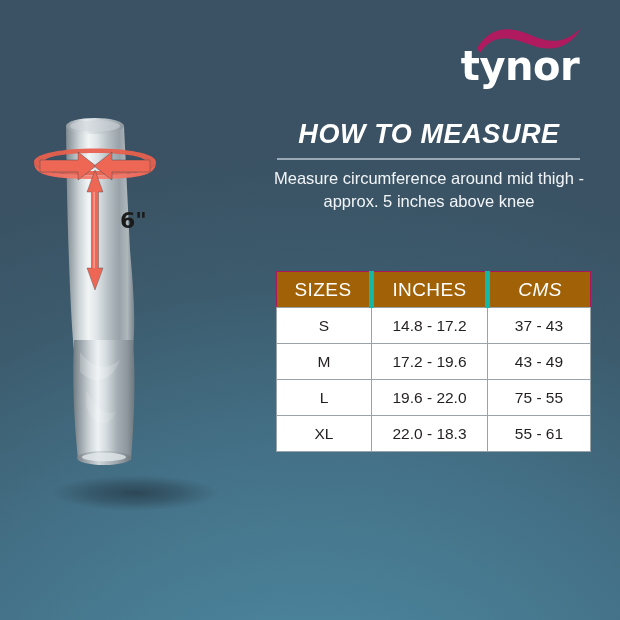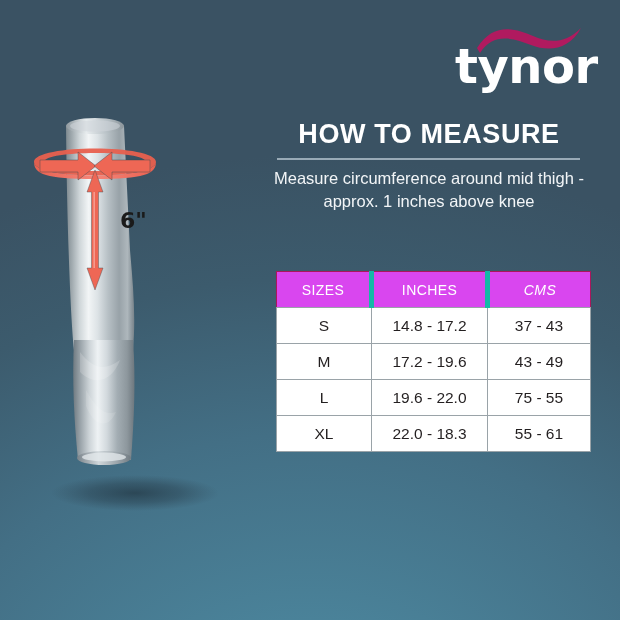--- a/index.html
+++ b/index.html
@@ -35,41 +35,42 @@
     left: 22px;
     top: 2px;
     width: 106px;
     height: 30px;
   }
   #logo-word {
     position: absolute;
     left: 0px;
     top: 22px;
     width: 130px;
-    text-align: left;
+    text-align: center;
     color: #ffffff;
-    font-size: 48px;
+    font-size: 40px;
     font-weight: bold;
     letter-spacing: -0.5px;
     line-height: 44px;
     font-family: "DejaVu Sans", sans-serif;
   }
 
   
   #title {
     position: absolute;
     left: 276px;
     top: 118px;
     width: 306px;
     text-align: center;
     color: #ffffff;
     font-size: 27px;
     font-weight: bold;
     letter-spacing: 0.6px;
     line-height: 32px;
+    font-style: italic;
   }
   #divider {
     position: absolute;
     left: 277px;
     top: 158px;
     width: 303px;
     height: 2px;
     background: #b9c8d1;
     opacity: 0.75;
   }
@@ -96,25 +97,25 @@
   }
   #size-table th,
   #size-table td {
     border: 1px solid #9aa3a8;
     text-align: center;
     font-size: 15.5px;
     height: 35px;
     padding: 0;
   }
   #size-table thead th {
-    background: #d946ef;
+    background: #a16207;
     color: #ffffff;
     font-weight: normal;
     letter-spacing: 0.4px;
-    font-size: 14px;
+    font-size: 19px;
     border-color: #a9175c;
     border-bottom-color: #9aa3a8;
   }
   #size-table thead th.sep {
     border-left: 5px solid #14b8a6;
   }
   #size-table tbody td {
     color: #231f20;
   }
   .col-size  { width: 92px; }
@@ -149,21 +150,21 @@
   <div id="logo">
     <svg id="logo-swoosh" viewBox="0 0 106 30">
       <path d="M0 24 C 16 -2, 38 4, 56 12 C 72 19, 88 20, 104 4
                C 92 26, 72 28, 54 21 C 36 14, 16 8, 3 29 Z" fill="#b01a5f"></path>
     </svg>
     <div id="logo-word">tynor</div>
   </div>
 
   <div id="title">HOW TO MEASURE</div>
   <div id="divider"></div>
-  <div id="subtitle">Measure circumference around mid thigh - approx. 1 inches above knee</div>
+  <div id="subtitle">Measure circumference around mid thigh - approx. 5 inches above knee</div>
 
   <table id="size-table">
     <thead>
       <tr>
         <th class="col-size">SIZES</th>
         <th class="col-inch sep">INCHES</th>
         <th class="col-cms sep">CMS</th>
       </tr>
     </thead>
     <tbody>

